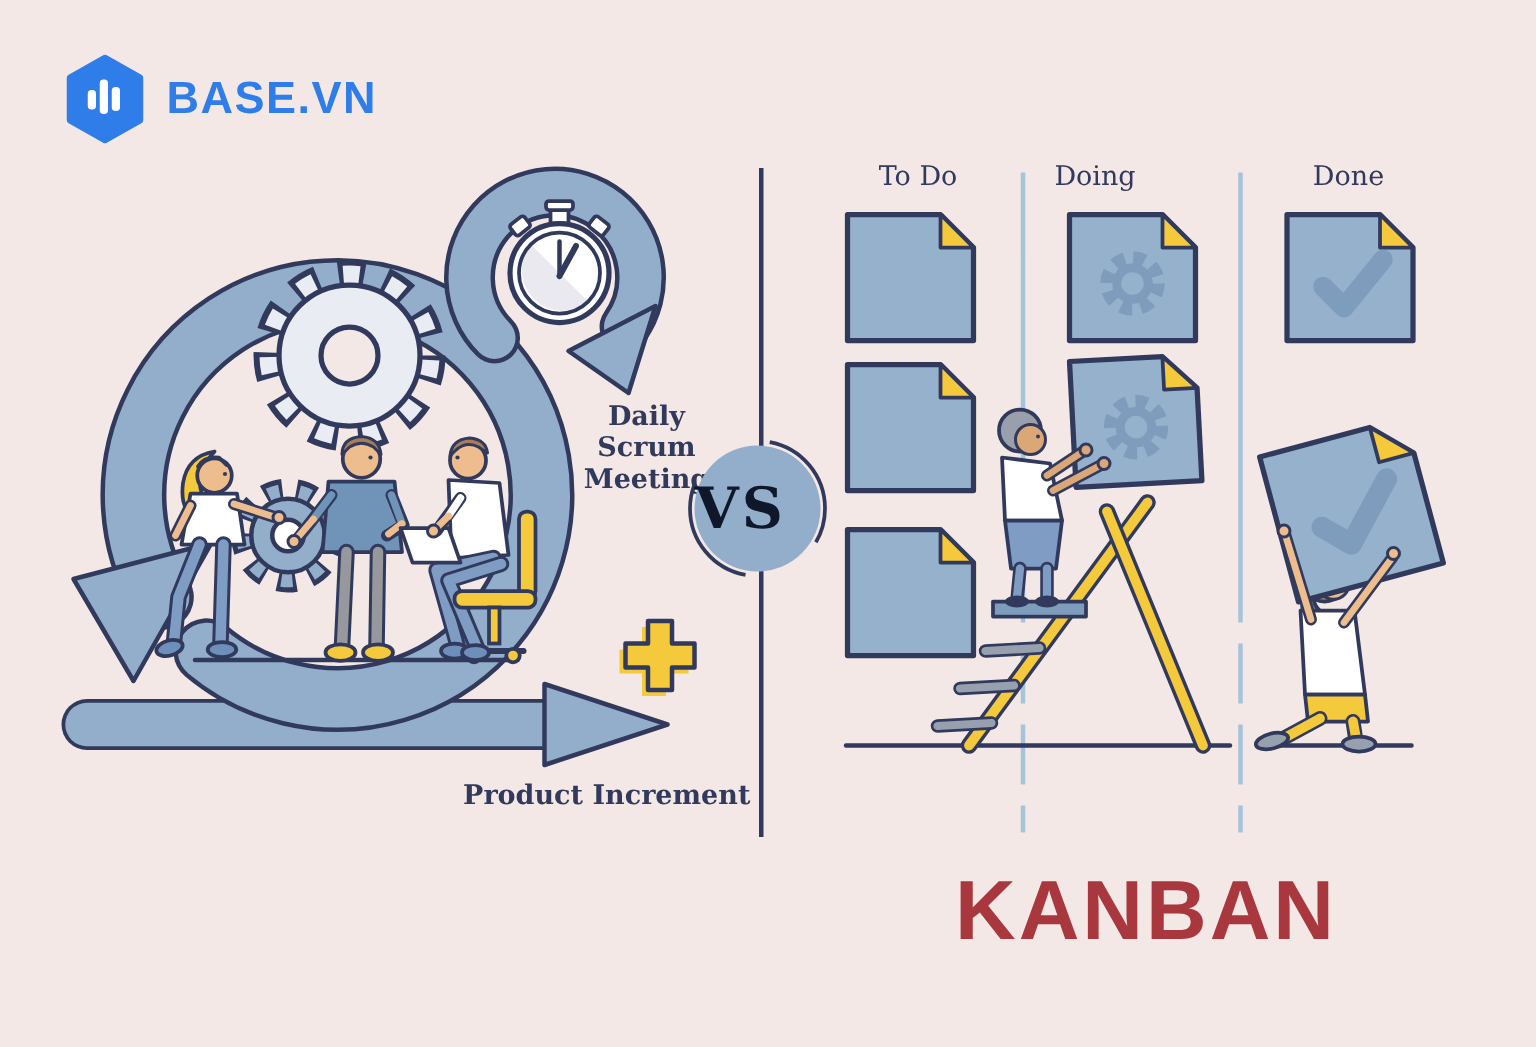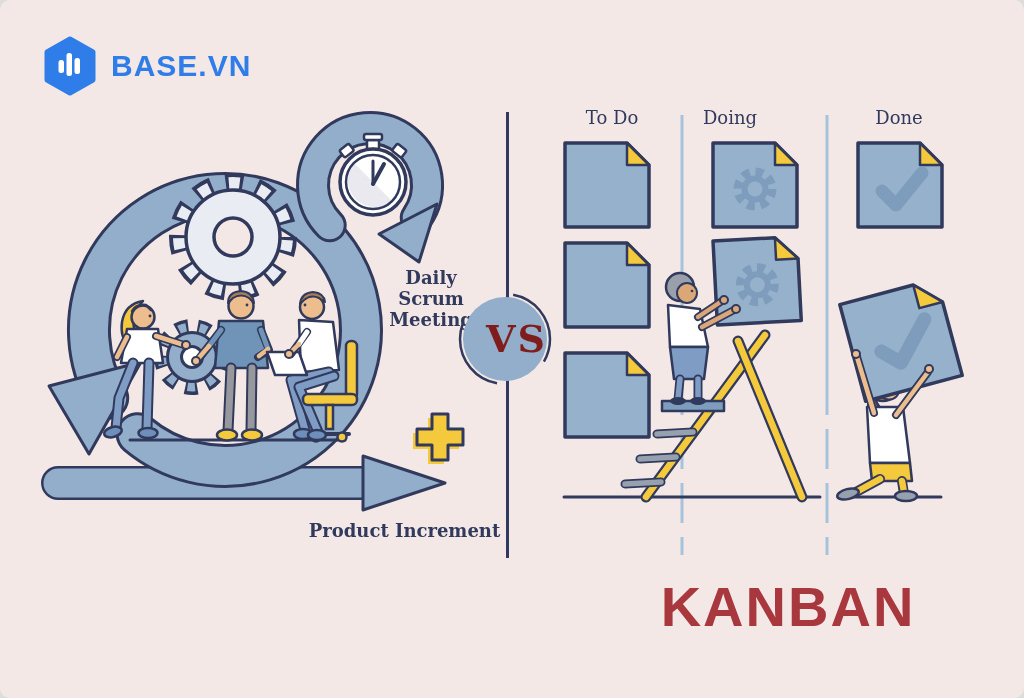--- a/index.html
+++ b/index.html
@@ -3,35 +3,35 @@
 <meta charset="utf-8">
 <style>
   :root{
     --bg:#f4e8e6; --navy:#313a5c; --steel:#92aeca; --card:#96b1cc; --cicon:#7e9dbc;
     --gearlight:#e9ecf2; --yellow:#f5c93c; --red:#a9383e; --logo:#2e7de9; --divider:#a5c3da;
     --shade:#e9e9ef; --skin:#edbd8d; --tan:#dba777; --jean:#7e9cc4; --shirt:#6f94b8;
     --graypants:#97979e; --hairgray:#99a0ab; --hairbrown:#a87e58; --shoe:#6d8fba; --steelgray:#97a0ae;
   }
   html,body{margin:0;padding:0;background:#ddd;}
   .canvas{position:relative;width:1024px;height:698px;background:var(--bg);overflow:hidden;
-          font-family:"Liberation Sans",sans-serif;border-radius:10px;}
+          font-family:"Liberation Sans",sans-serif;}
   .abs{position:absolute;}
   
   .logo{left:42px;top:36px;display:flex;align-items:center;gap:13px;z-index:5;}
   .logo-text{font-weight:700;font-size:30px;letter-spacing:1px;color:var(--logo);}
   
   .ill-label{font-family:"DejaVu Serif",serif;font-weight:bold;color:var(--navy);
              font-size:18px;line-height:21px;text-align:center;z-index:3;}
   .col-head{font-family:"DejaVu Serif",serif;font-weight:normal;color:var(--navy);
             font-size:18px;text-align:center;width:120px;z-index:3;}
   
   .divider{left:506px;top:112px;width:3px;height:446px;background:var(--navy);z-index:1;}
   .vs-badge{left:463px;top:297px;width:84px;height:84px;border-radius:50%;background:var(--steel);
-            color:#7f1d1d;font-family:"DejaVu Serif",serif;font-weight:bold;font-size:38px;
-            line-height:84px;text-align:right;letter-spacing:2px;z-index:4;}
+            color:#0f172a;font-family:"DejaVu Serif",serif;font-weight:bold;font-size:38px;
+            line-height:84px;text-align:left;letter-spacing:2px;z-index:4;}
   .vs-arc{left:456px;top:290px;z-index:4;}
   
   .big-title{font-weight:800;font-size:56px;letter-spacing:2px;color:var(--red);top:574px;
              transform:translateX(-50%);white-space:nowrap;z-index:3;}
   
   .f-steel{fill:var(--steel)} .f-card{fill:var(--card)} .f-cicon{fill:var(--cicon)}
   .f-white{fill:#fff} .f-bg{fill:var(--bg)} .f-yellow{fill:var(--yellow)}
   .f-gearlight{fill:var(--gearlight)} .f-skin{fill:var(--skin)} .f-tan{fill:var(--tan)}
   .f-jean{fill:var(--jean)} .f-shirt{fill:var(--shirt)}
   .f-hairgray{fill:var(--hairgray)} .f-hairbrown{fill:var(--hairbrown)} .f-navy{fill:var(--navy)}
@@ -293,15 +293,15 @@
       <path d="M356,320 L388,277" class="f-none s-navy lc" stroke-width="8"></path>
       <path d="M356,320 L388,277" class="f-none s-skin lc" stroke-width="4.5"></path>
       <circle cx="389" cy="274" r="4" class="f-skin s-navy" stroke-width="2"></circle>
     </g>
   </svg>
 
   <div class="abs col-head" style="left:552px;top:107px">To Do</div>
   <div class="abs col-head" style="left:670px;top:107px">Doing</div>
   <div class="abs col-head" style="left:839px;top:107px">Done</div>
 
-  <div class="abs big-title" style="left:788px">KANBAN</div>
+  <div class="abs big-title" style="left:764px">KANBAN</div>
 
 </div>
 
 </body></html>

